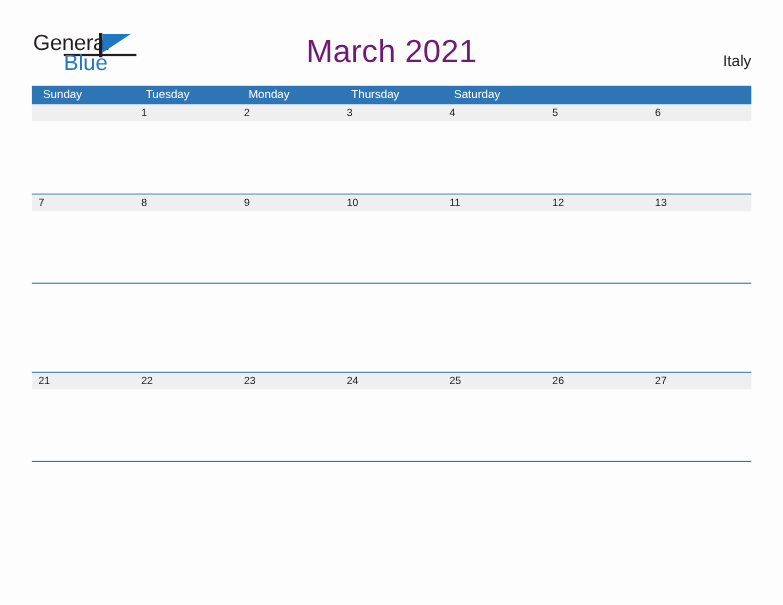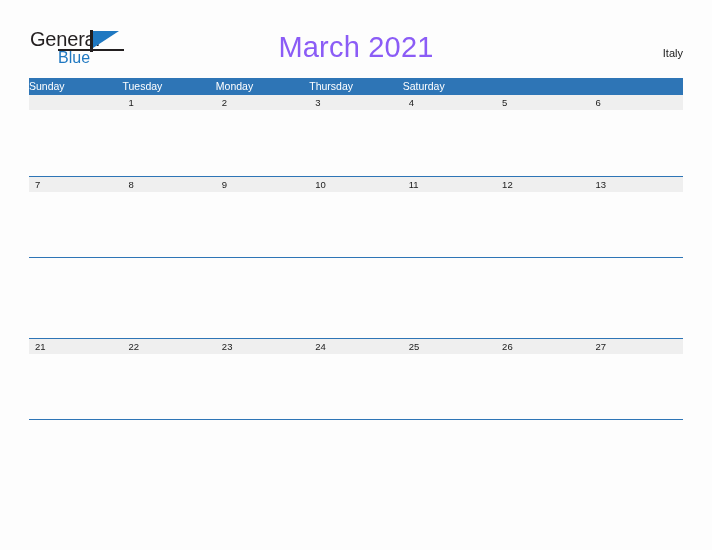--- a/index.html
+++ b/index.html
@@ -65,21 +65,21 @@
     width: 0;
     height: 0;
     border-top: 0px solid transparent;
     border-left: 26px solid #1f78c1;
     border-bottom: 17px solid transparent;
   }
   .logo-blue {
     position: absolute;
     left: 28px;
     top: 19px;
-    font-size: 16px;
+    font-size: 20px;
     color: #1f78c1;
     line-height: 22px;
     white-space: nowrap;
   }
   .logo-rule {
     position: absolute;
     left: 28px;
     top: 21px;
     width: 66px;
     height: 2px;
@@ -88,49 +88,49 @@
 
   
   .month-title {
     position: absolute;
     left: 0;
     top: 31px;
     width: 712px;
     text-align: center;
     font-size: 29px;
     font-weight: 400;
-    color: #8b5cf6;
+    color: #701a75;
     letter-spacing: 0.2px;
   }
 
   
   .country {
     position: absolute;
     right: 29px;
     top: 47px;
-    font-size: 11px;
+    font-size: 14px;
     color: #1a1a1a;
     text-align: center;
   }
 
   
   .calendar {
     position: absolute;
     left: 29px;
     top: 78px;
     width: 654px;
   }
   .cal-row {
     display: flex;
     width: 100%;
   }
   .cal-cell {
     width: 14.2857%;
     box-sizing: border-box;
-    padding-left: 0;
+    padding-left: 10px;
   }
 
   
   .head-row {
     background: #2e75b6;
     height: 17px;
     align-items: center;
   }
   .head-cell {
     color: #ffffff;

